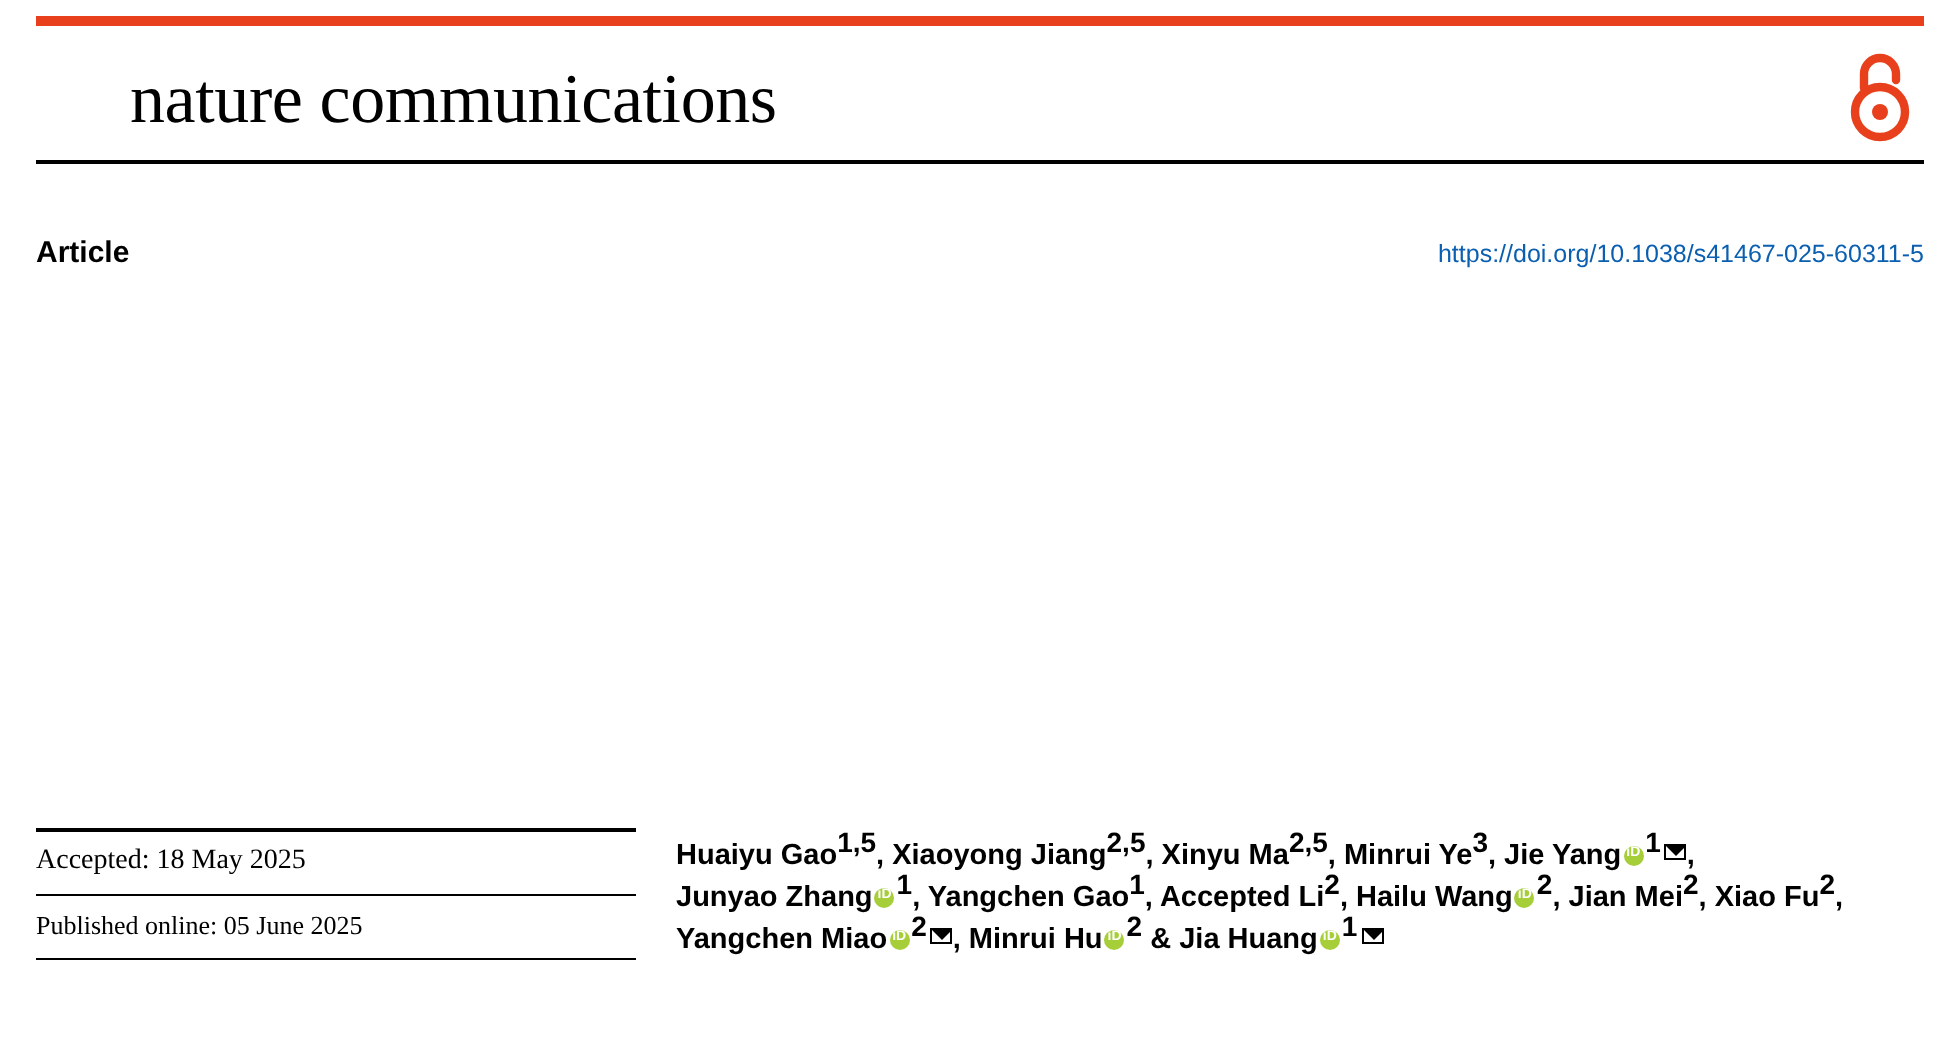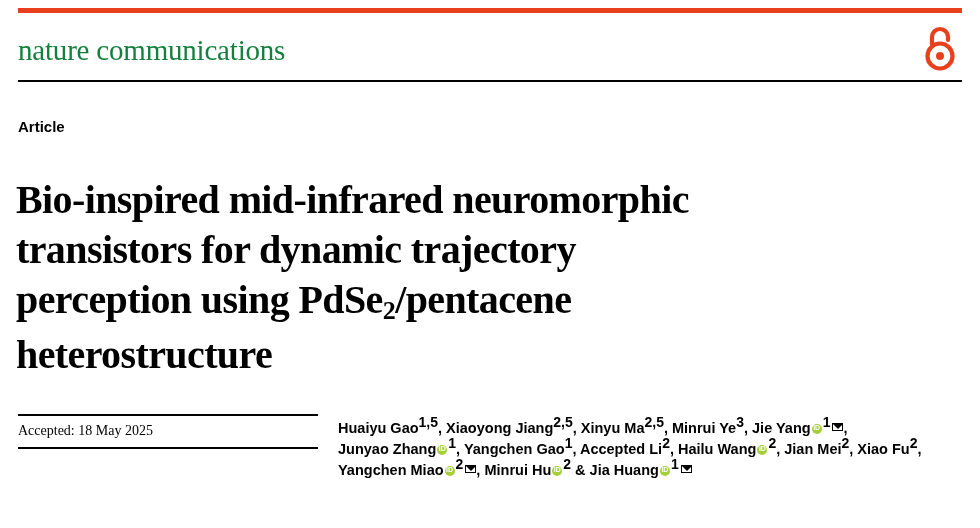--- a/index.html
+++ b/index.html
@@ -31,25 +31,26 @@
   }
   .masthead {
     position: absolute;
     top: 22px;
     left: 18px;
     right: 18px;
     height: 56px;
   }
   .journal-title {
     font-family: "Liberation Serif", serif;
-    font-size: 29px;
+    font-size: 35px;
     font-weight: 400;
     letter-spacing: -0.2px;
-    color: #15803d;
+    color: #000000;
     line-height: 56px;
+    margin-left: 47px;
   }
   .oa-logo {
     position: absolute;
     right: 2px;
     top: 2px;
     width: 40px;
     height: 48px;
   }
   .masthead-rule {
     position: absolute;
@@ -195,34 +196,30 @@
         <circle cx="20" cy="32" r="12.5" fill="none" stroke="#e8401c" stroke-width="4.2"></circle>
         <circle cx="20" cy="32" r="4" fill="#e8401c"></circle>
       </svg>
     </span>
   </div>
 
   <div class="masthead-rule"></div>
 
   <div class="meta-row">
     <span class="article-type">Article</span>
-  </div>
-
-  <h1 class="title">
-    <span>Bio-inspired mid-infrared neuromorphic</span><br>
-    <span>transistors for dynamic trajectory</span><br>
-    <span>perception using PdSe</span><sub>2</sub><span>/pentacene</span><br>
-    <span>heterostructure</span>
-  </h1>
+    <a class="doi-link" href="#">https://doi.org/10.1038/s41467-025-60311-5</a>
+  </div>
+
 
   <div class="history">
     <div class="line"></div>
     <div class="line"></div>
     <div class="item">Accepted: 18 May 2025</div>
     <div class="line"></div>
+    <div class="item published">Published online: 05 June 2025</div>
     <div class="line"></div>
   </div>
 
   <div class="authors">
     <div>
       <span>Huaiyu Gao</span><sup>1,5</sup><span>, Xiaoyong Jiang</span><sup>2,5</sup><span>, Xinyu Ma</span><sup>2,5</sup><span>, Minrui Ye</span><sup>3</sup><span>, Jie Yang</span><span class="orcid"></span><sup>1</sup><span class="envelope"></span><span>,</span>
     </div>
     <div>
       <span>Junyao Zhang</span><span class="orcid"></span><sup>1</sup><span>, Yangchen Gao</span><sup>1</sup><span>, Accepted Li</span><sup>2</sup><span>, Hailu Wang</span><span class="orcid"></span><sup>2</sup><span>, Jian Mei</span><sup>2</sup><span>, Xiao Fu</span><sup>2</sup><span>,</span>
     </div>

